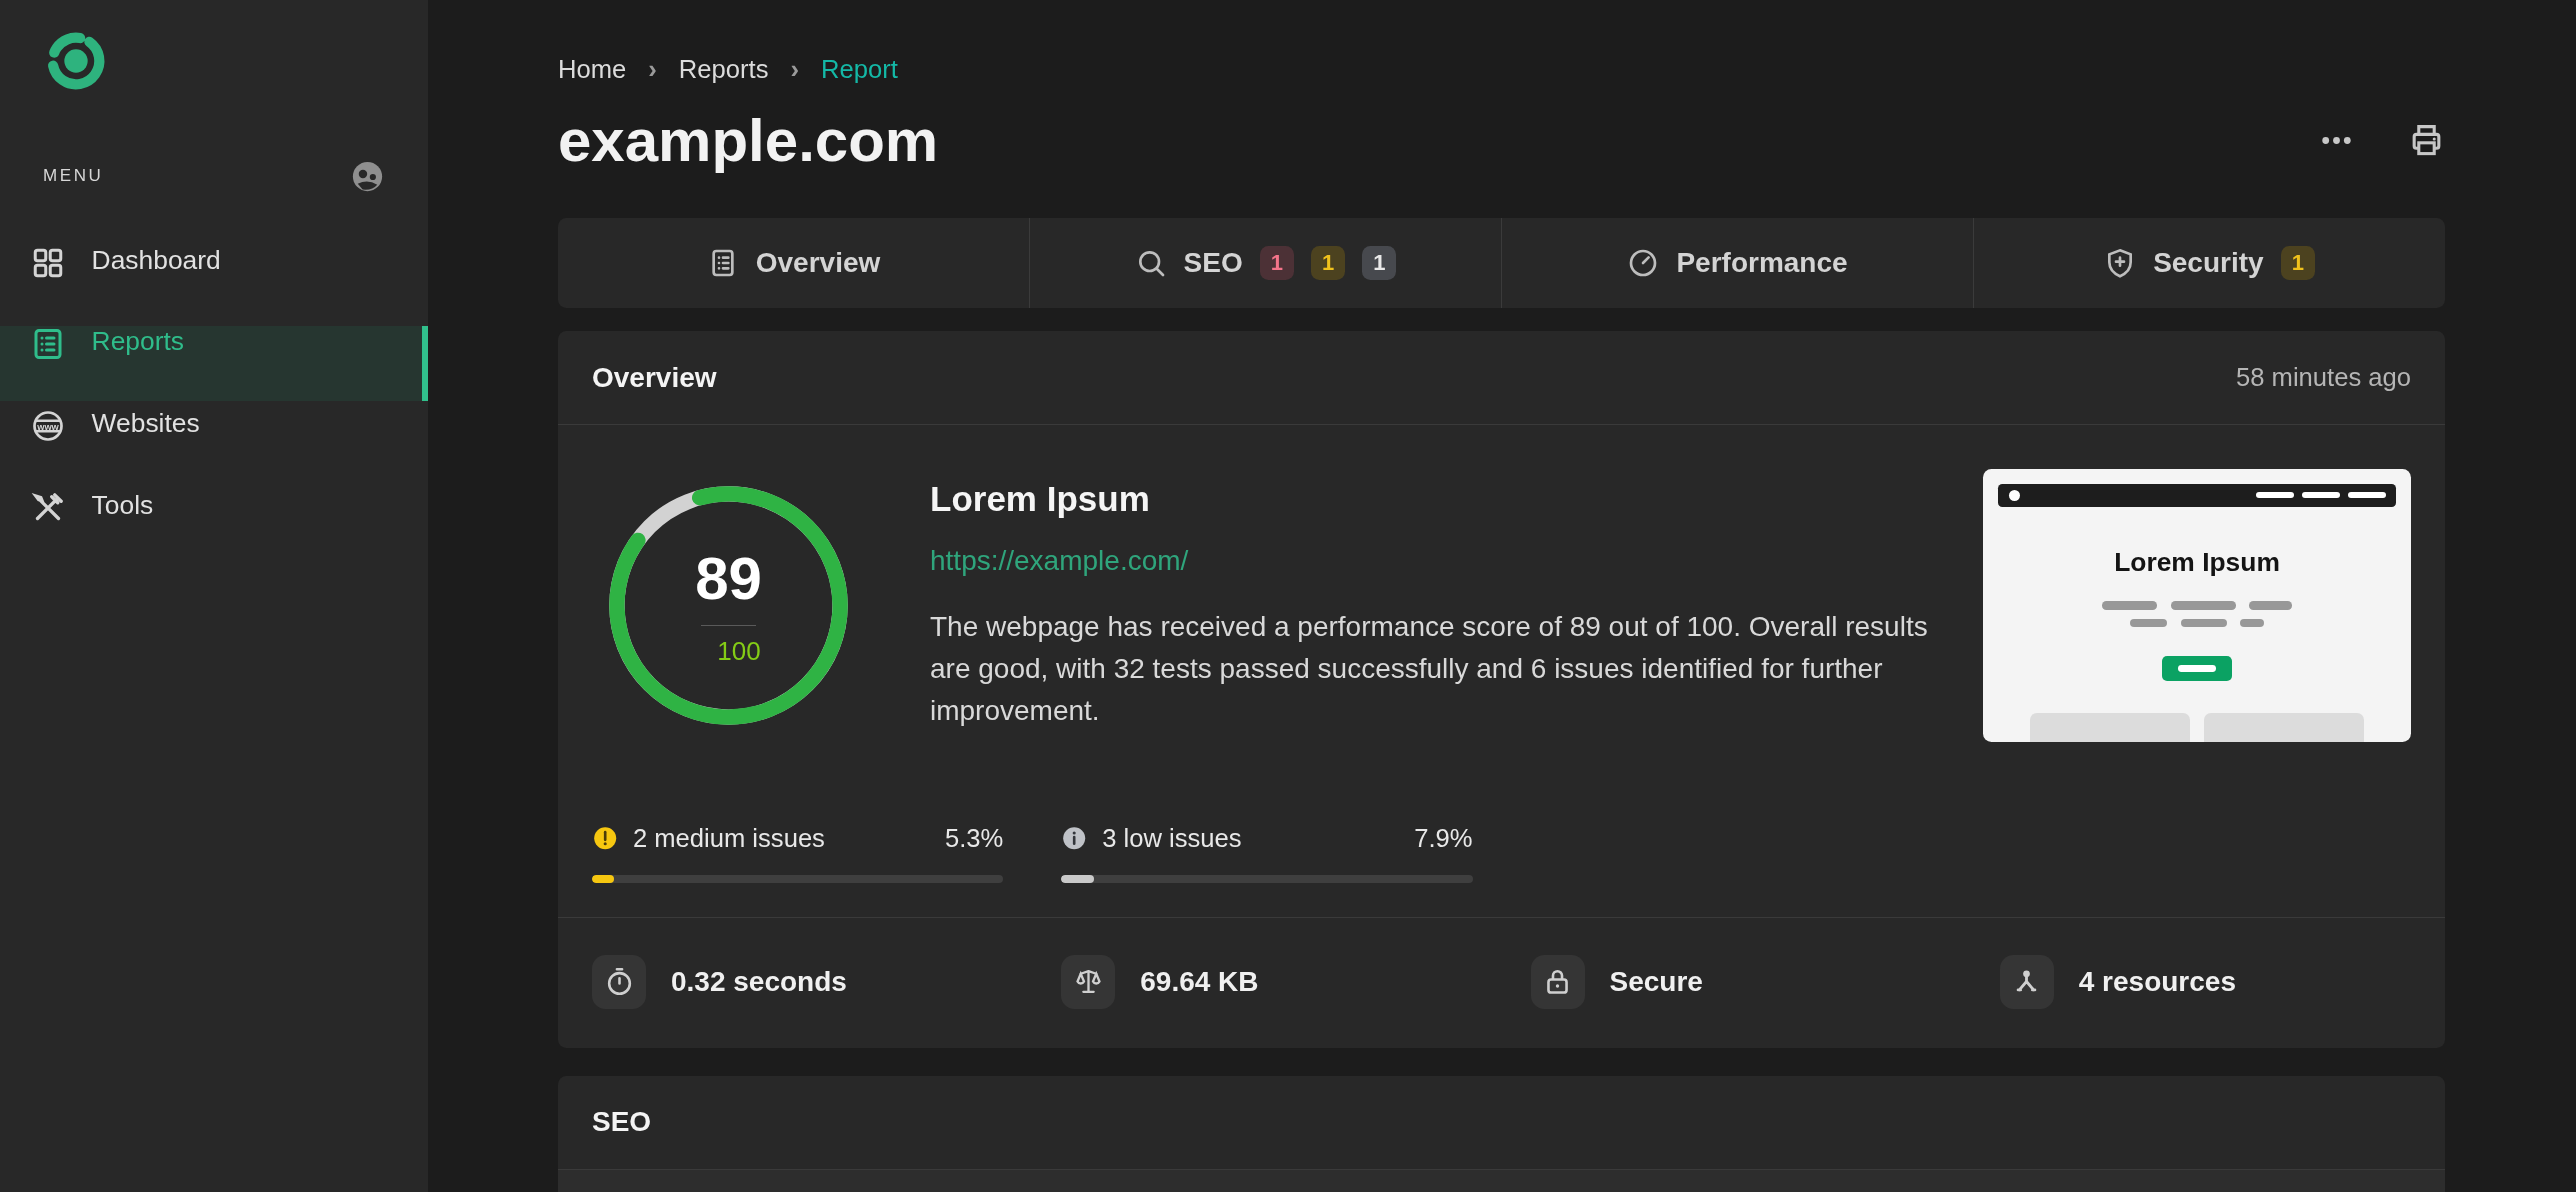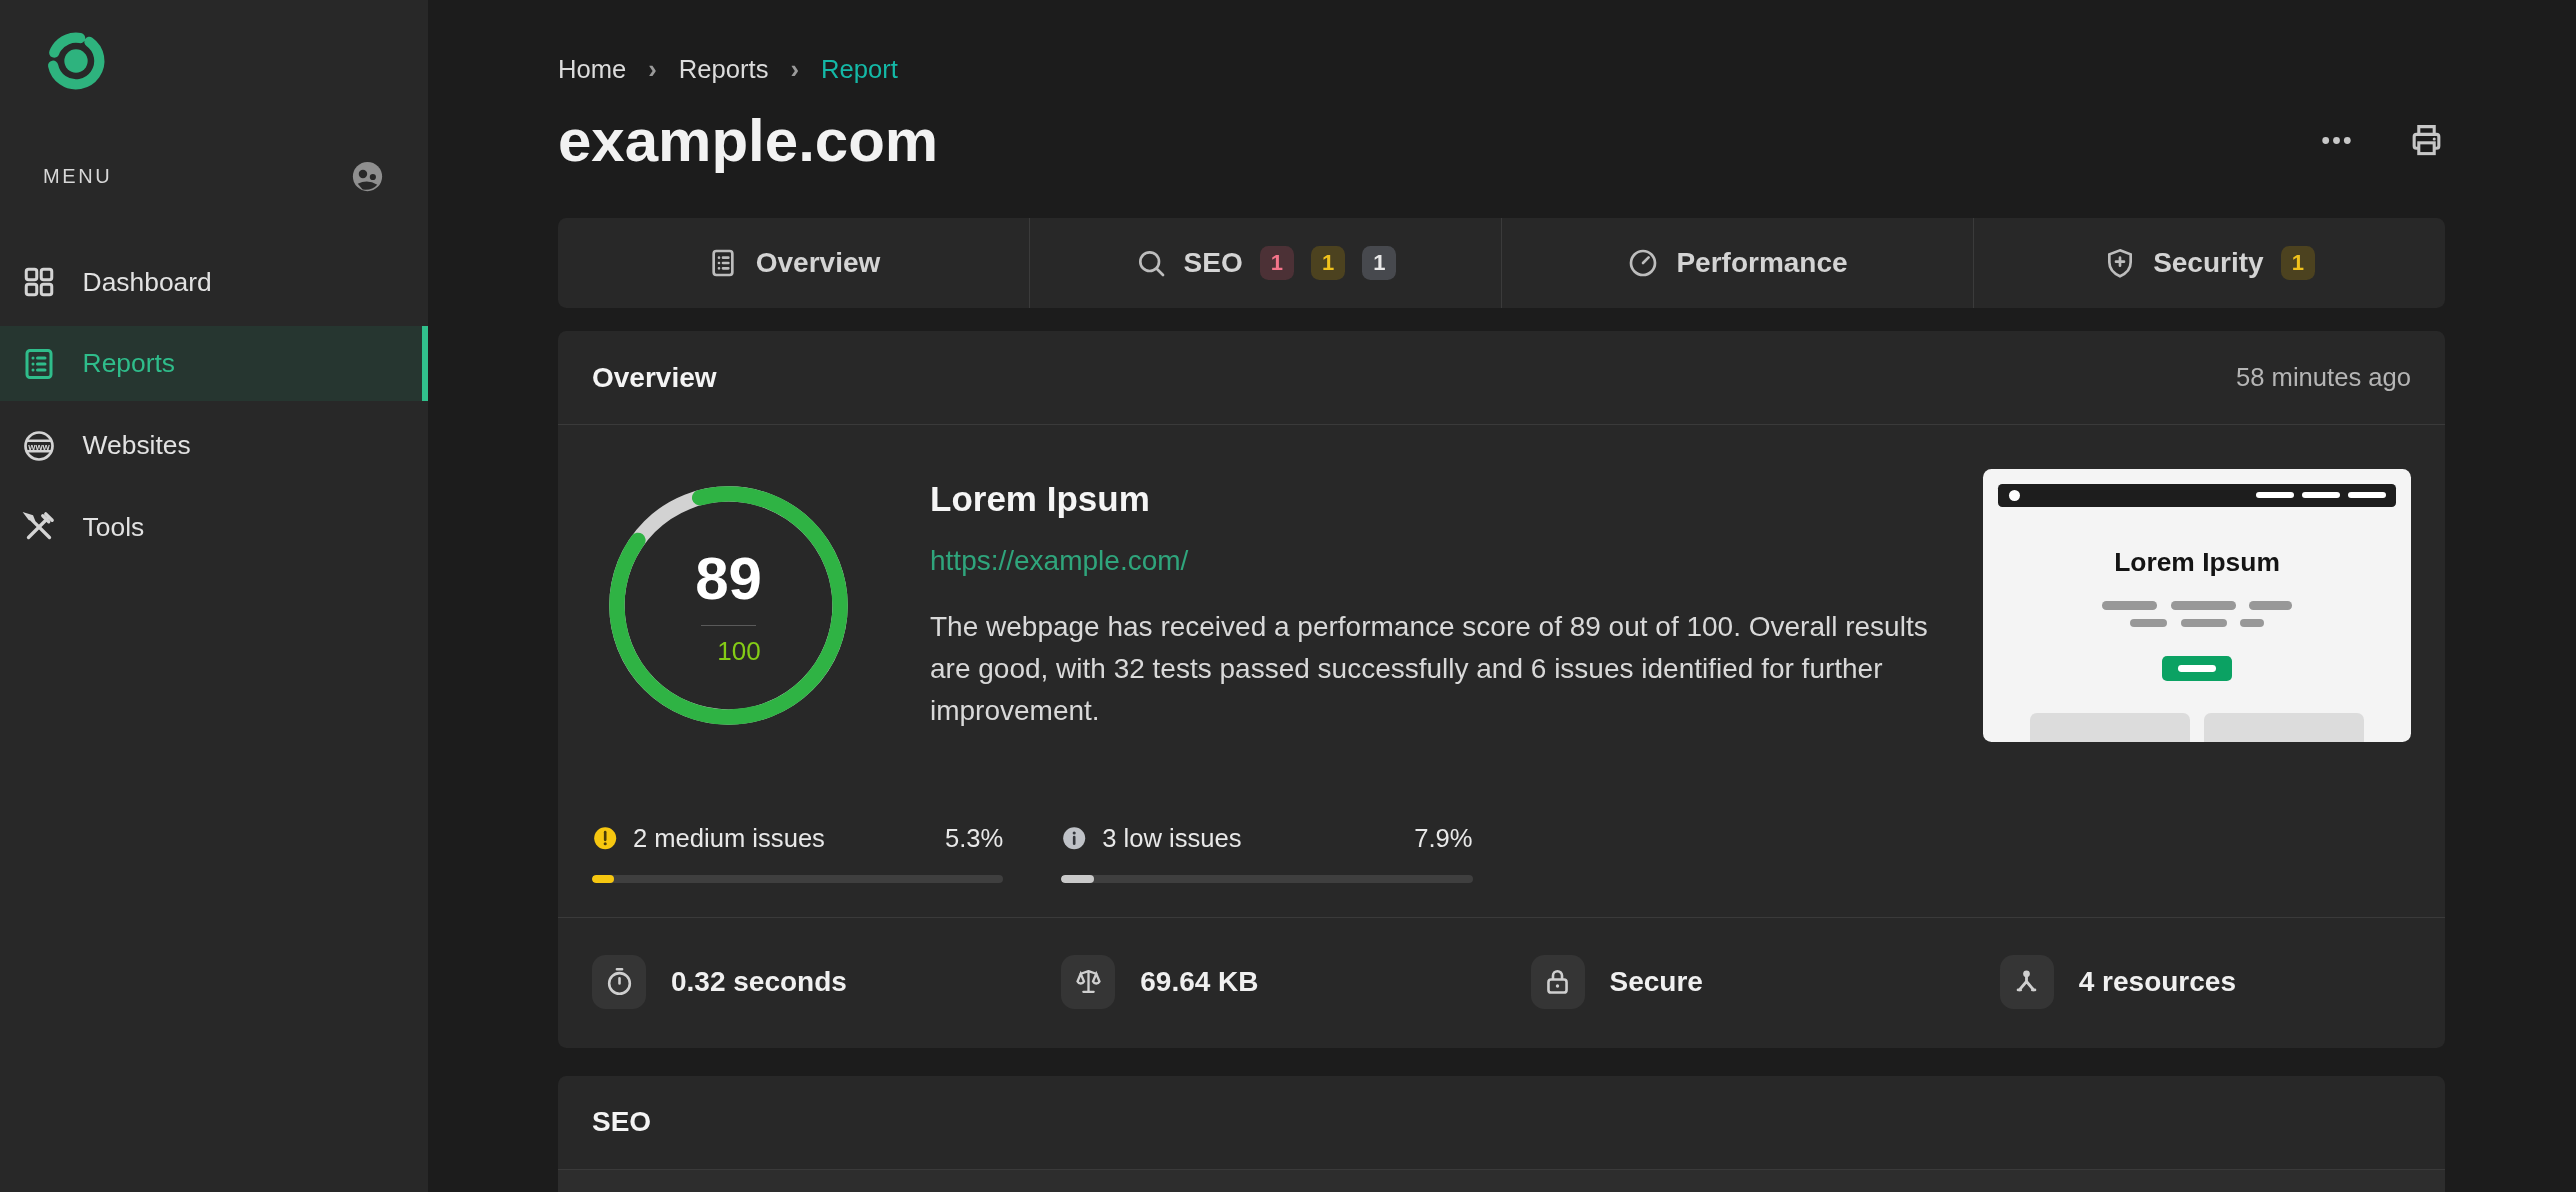--- a/index.html
+++ b/index.html
@@ -14,25 +14,25 @@
   
   .sidebar {
     position:absolute; left:0; top:0; width:428px; height:1193px;
     background:#282828;
   }
   .logo { margin:25.6px 0 0 41px; width:70px; height:70px; display:block; }
   .menu-row {
     display:flex; align-items:center; justify-content:space-between;
     margin:61px 41px 0 43px;
   }
-  .menu-label { font-size:20px; letter-spacing:2.6px; color:#d7d7d7; font-weight:400; }
+  .menu-label { font-size:17px; letter-spacing:2.6px; color:#d7d7d7; font-weight:400; }
   .circle-dots { width:39px; height:39px; cursor:pointer; }
   .nav { margin-top:49px; }
   .side-item {
-    display:flex; align-items:center; height:75px; padding-left:21px;
+    display:flex; height:75px; padding-left:30px;
     cursor:pointer; color:#e2e2e2; font-size:26.4px;
   }
   .side-item + .side-item { margin-top:6.8px; }
   .side-item .sicon { width:36px; height:36px; margin-right:25.6px; flex:0 0 auto; color:#d4d4d4; }
   .side-item.active {
     background:#263630; color:#2fbd8b; border-right:6px solid #31c08c;
   }
   .side-item.active .sicon { color:#2fbd8b; }
   
   .main { margin-left:428px; padding:0 131px 0 130px; }

